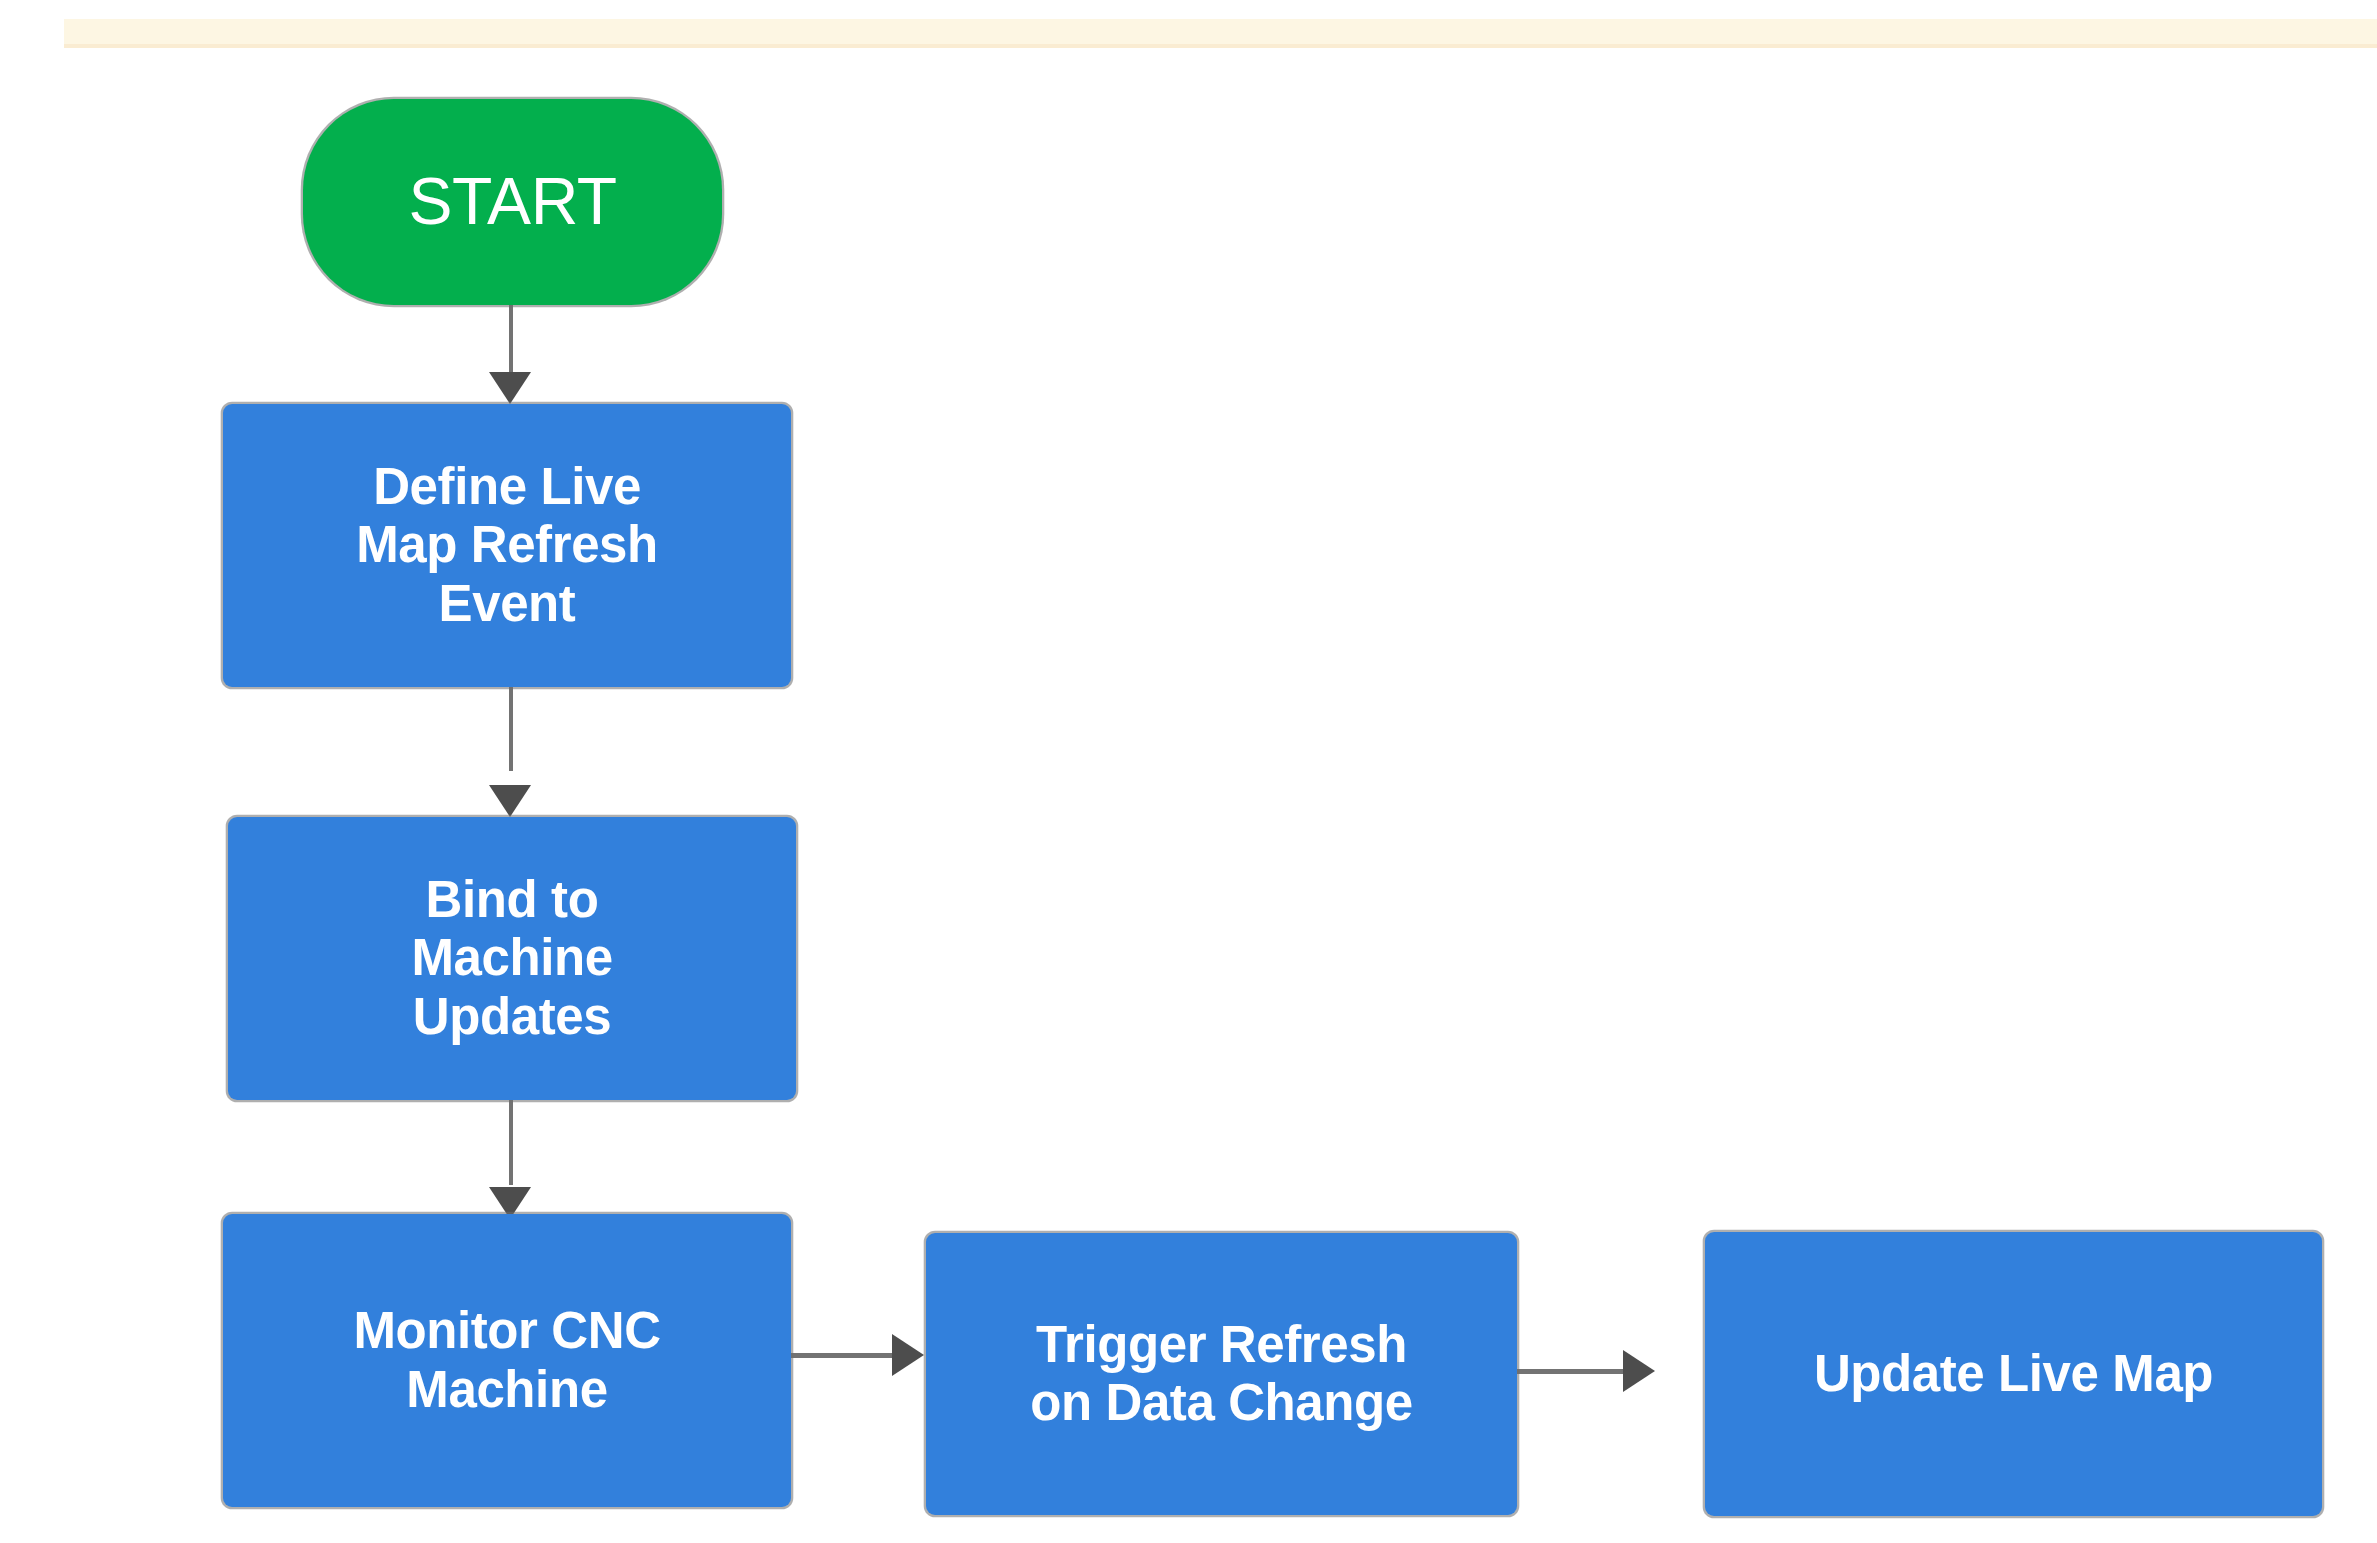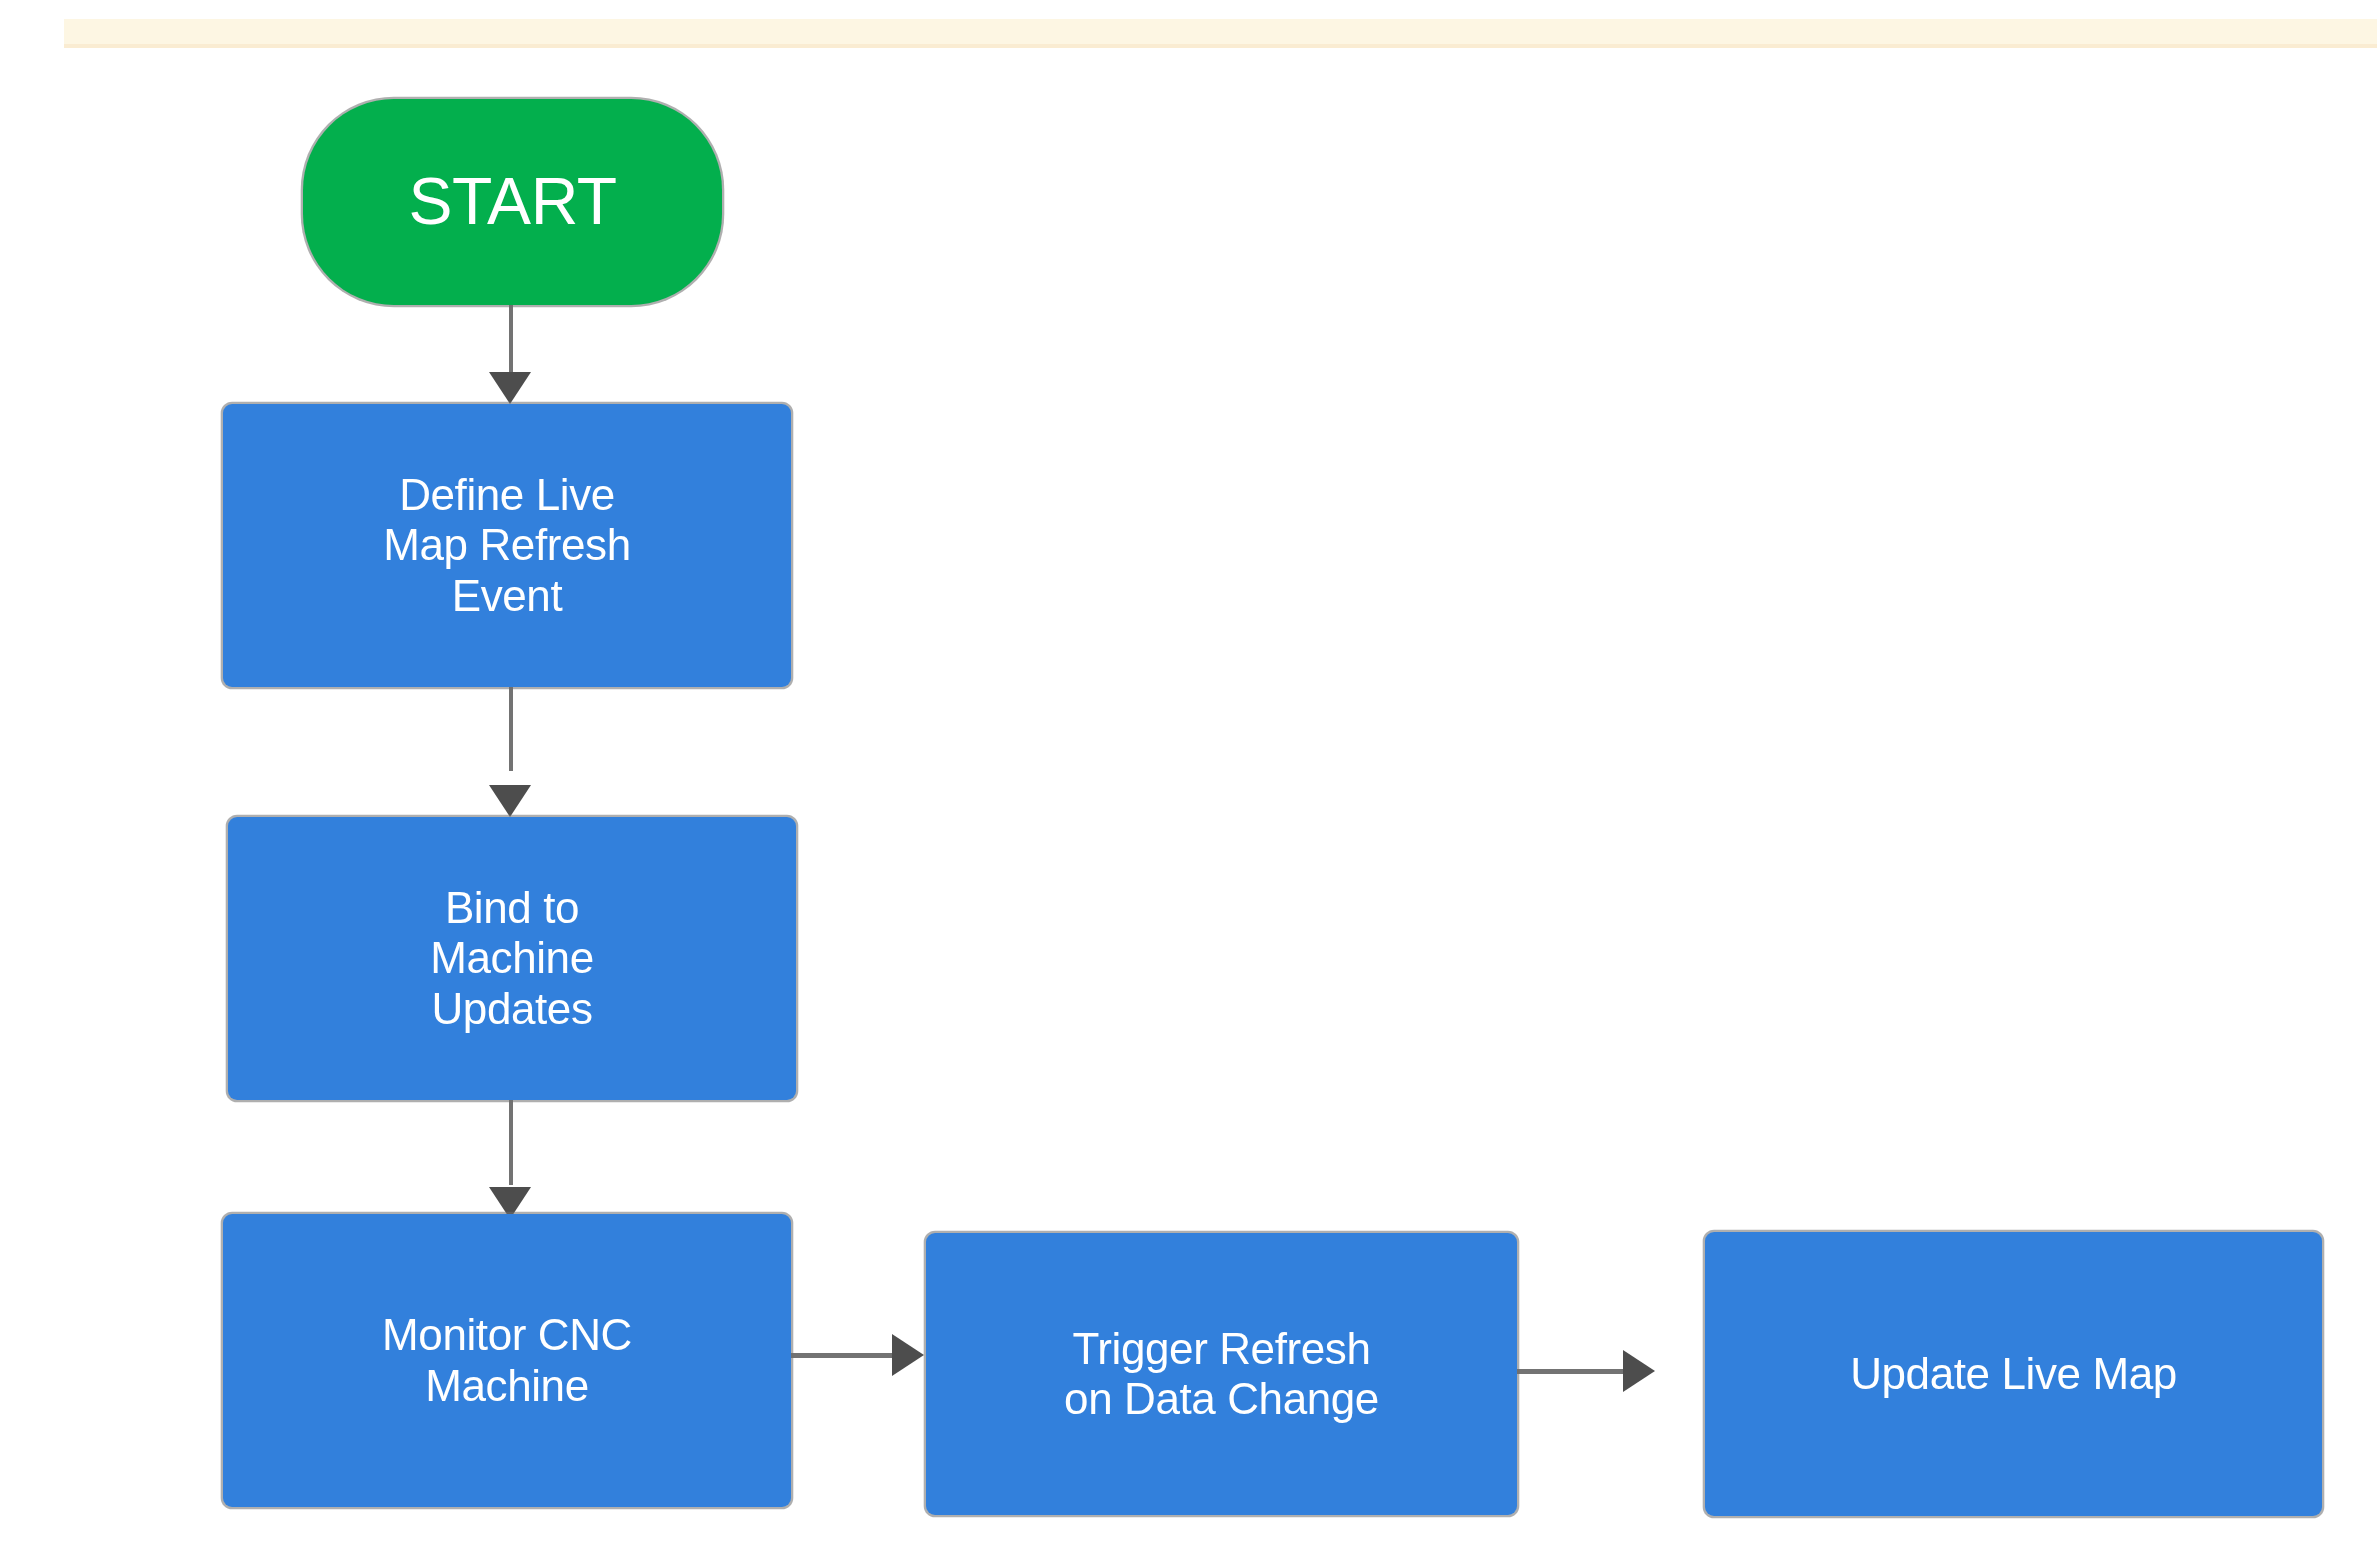--- a/index.html
+++ b/index.html
@@ -50,22 +50,22 @@
   }
   .node-start {
     background: #03AF4D;
     border-radius: 91px;
     font-size: 66px;
     font-weight: 400;
   }
   .node-process {
     background: #3280DC;
     border-radius: 9.1px;
-    font-size: 44px;
-    font-weight: 400;
+    font-size: 51px;
+    font-weight: 700;
   }
   .node-label {
     display: block;
     padding: 0 7.6px;
     white-space: pre-line;
   }
   
   .conn-line {
     position: absolute;
     background: #737373;

